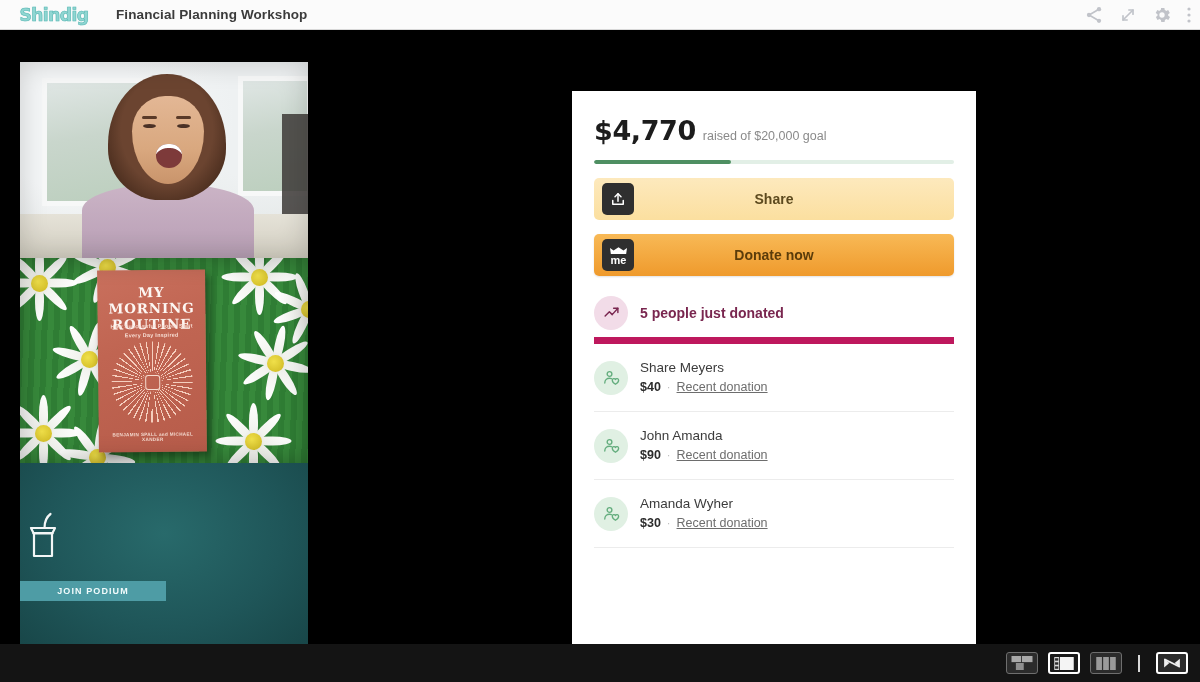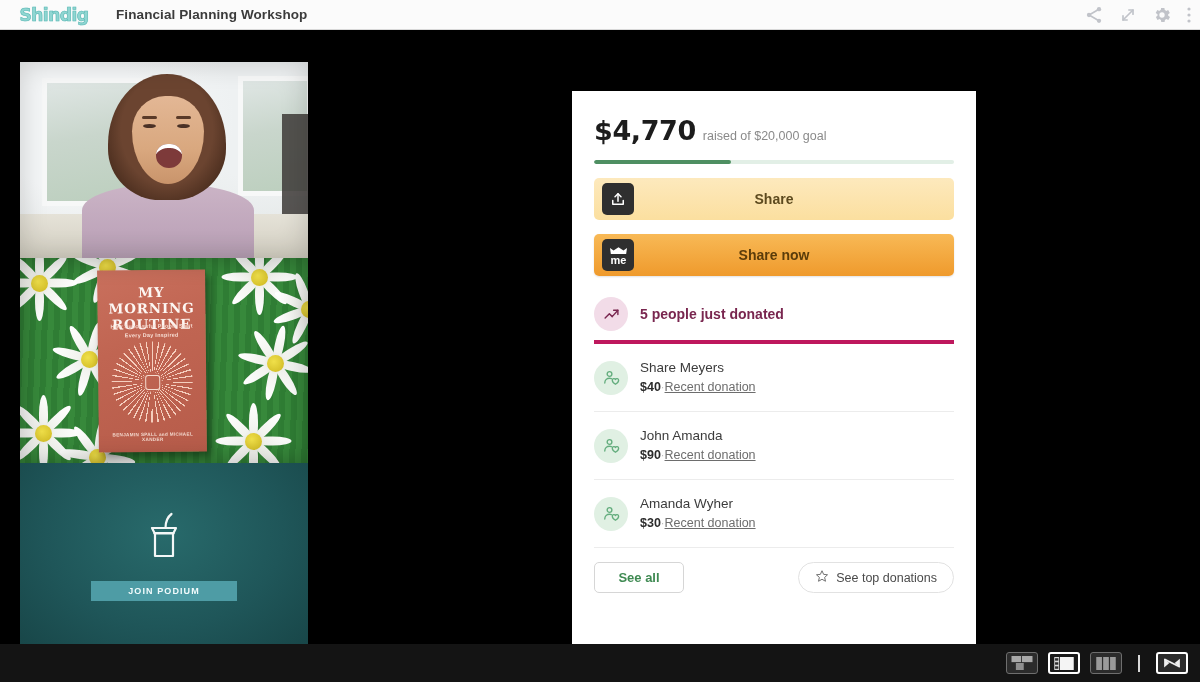--- a/index.html
+++ b/index.html
@@ -146,21 +146,21 @@
   }
   .bk-authors {
     position: absolute; left: 4px; right: 4px; bottom: 10px; text-align: center;
     color: #f3d8cd; font-size: 4.6px; letter-spacing: .35px; font-weight: bold;
   }
   .book-vignette { position: absolute; inset: 0; box-shadow: inset 0 0 26px rgba(0,0,0,.3); }
 
   .tile-podium {
     position: absolute; left: 0; top: 401px; width: 288px; height: 185px;
     background: radial-gradient(ellipse at 50% 38%, #286a6b 0%, #1f5659 58%, #184648 100%);
-    display: flex; flex-direction: column; align-items: center; justify-content: center;
+    display: flex; flex-direction: column; justify-content: center;
   }
   .podium-icon { width: 46px; height: 52px; margin-bottom: 18px; opacity: .95; }
   .join-podium-btn {
     width: 146px; height: 20px;
     background: #4e9ca5;
     color: #f1fbfc;
     font-size: 9px; font-weight: bold; letter-spacing: 1.1px;
     display: flex; align-items: center; justify-content: center;
     cursor: pointer; border: none;
     font-family: "Liberation Sans", sans-serif;
@@ -212,40 +212,40 @@
     display: flex; align-items: center; justify-content: center;
   }
   .me-mark {
     color: #fff; font-size: 11px; font-weight: bold; line-height: 8px; text-align: right;
   }
   .me-crown { display: block; margin: 0 auto 1px; }
 
   .just-donated {
     display: flex; align-items: center; gap: 12px;
     height: 56px; margin-top: 12px;
-    border-bottom: 4px solid #be185d;
+    border-bottom: 7px solid #be185d;
   }
   .jd-circle {
     width: 34px; height: 34px; border-radius: 50%;
     background: #f2dce8; display: flex; align-items: center; justify-content: center;
     flex: 0 0 34px;
   }
   .jd-text { font-size: 14px; font-weight: bold; color: #79264f; }
 
   .donor-row {
     display: flex; align-items: center; gap: 12px;
     height: 68px; border-bottom: 1px solid #ececec;
   }
   .donor-avatar {
     width: 34px; height: 34px; border-radius: 50%;
     background: #e0f0e3; display: flex; align-items: center; justify-content: center;
     flex: 0 0 34px;
   }
   .donor-name { font-size: 13.5px; color: #3c3c3c; line-height: 20px; }
-  .donor-meta { font-size: 12.5px; color: #555; line-height: 19px; display: flex; align-items: center; }
+  .donor-meta { font-size: 12.5px; color: #555; line-height: 19px; display: flex; align-items: center; gap: 6px; }
   .donor-amt { font-weight: bold; color: #2b2b2b; }
   .dot-sep { color: #bdbdbd; font-size: 11px; }
   .donor-link { color: #6d6d6d; text-decoration: underline; cursor: pointer; }
 
   .panel-actions { margin-top: 14px; display: flex; align-items: center; justify-content: space-between; }
   .see-all-btn {
     width: 90px; height: 31px; border: 1px solid #d6d6d6; border-radius: 5px;
     background: #fff; color: #3f8a52; font-size: 13px; font-weight: bold; cursor: pointer;
     font-family: "Liberation Sans", sans-serif;
   }
@@ -491,21 +491,21 @@
 
       <button class="btn-donate">
         <span class="btn-ico">
           <span class="me-mark">
             <svg class="me-crown" viewBox="0 0 20 9" width="17" height="8" fill="#ffffff">
               <path d="M1 8L0 1l4.2 3L10 0l5.8 4L20 1l-1 7z"></path>
             </svg>
             me
           </span>
         </span>
-        <span>Share now</span>
+        <span>Donate now</span>
       </button>
 
       <div class="just-donated">
         <span class="jd-circle">
           <svg viewBox="0 0 24 24" width="17" height="17" fill="none" stroke="#79264f" stroke-width="2" stroke-linecap="round" stroke-linejoin="round">
             <polyline points="3,17 9,11 13,15 21,6"></polyline>
             <polyline points="15,6 21,6 21,12"></polyline>
           </svg>
         </span>
         <span class="jd-text">5 people just donated</span>
@@ -558,31 +558,20 @@
         <span>
           <span class="donor-name">Amanda Wyher</span>
           <span class="donor-meta">
             <span class="donor-amt">$30</span>
             <span class="dot-sep">·</span>
             <span class="donor-link">Recent donation</span>
           </span>
         </span>
       </div>
 
-      <div class="panel-actions">
-        <button class="see-all-btn">See all</button>
-        <button class="see-top-btn">
-          <span>
-            <svg viewBox="0 0 24 24" width="14" height="14" fill="none" stroke="#6f6f6f" stroke-width="1.7" stroke-linejoin="round">
-              <polygon points="12,3 14.8,9.2 21.5,9.9 16.5,14.4 18,21 12,17.6 6,21 7.5,14.4 2.5,9.9 9.2,9.2"></polygon>
-            </svg>
-          </span>
-          <span>See top donations</span>
-        </button>
-      </div>
 
     </div>
   </div>
 
   <div class="bottombar">
 
     <div class="layout-btn">
       <svg viewBox="0 0 24 16" width="22" height="14">
         <rect x="0" y="0" width="11" height="7" fill="#a9a9a9"></rect>
         <rect x="12" y="0" width="12" height="7" fill="#a9a9a9"></rect>

